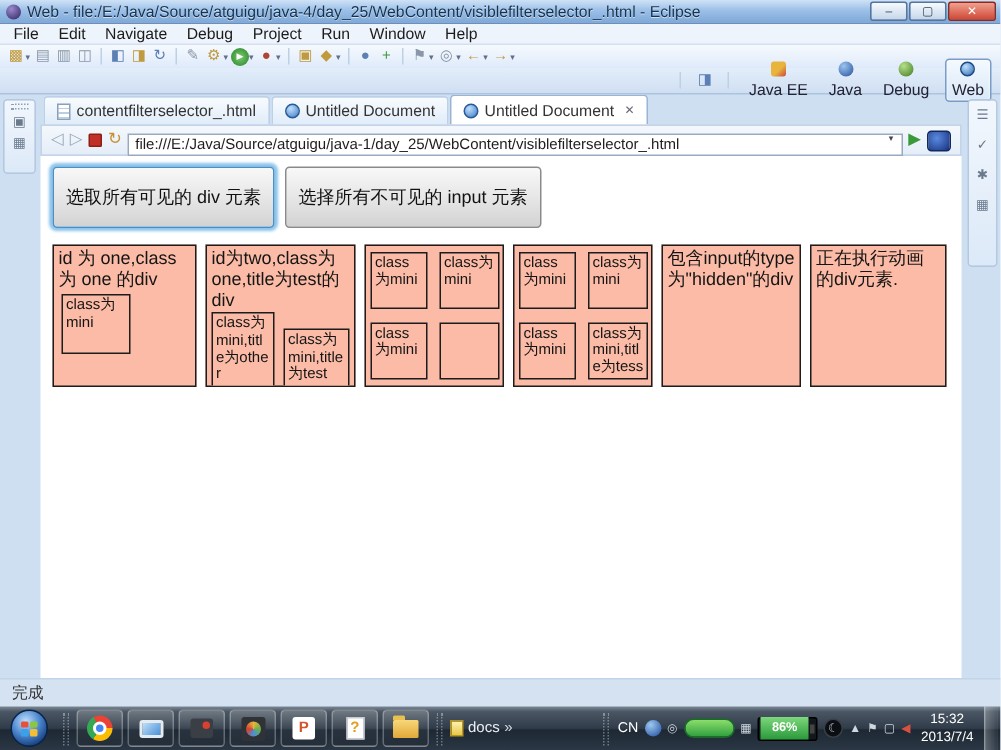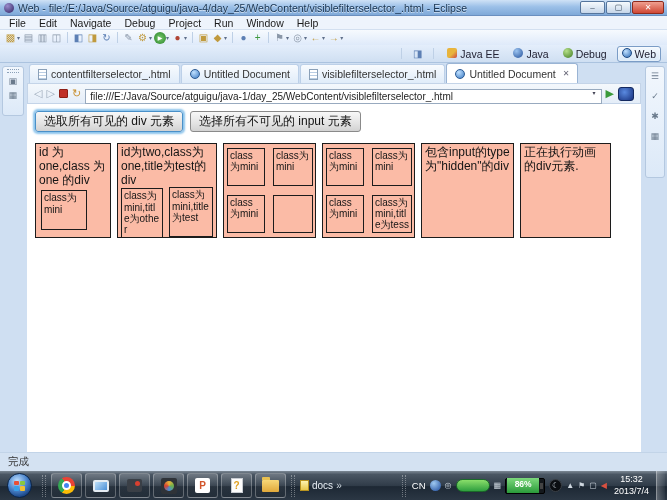--- a/index.html
+++ b/index.html
@@ -30,21 +30,21 @@
   .runico { width:12px; height:12px; border-radius:50%; background:radial-gradient(#79cc6f,#277f27);
     color:#fff; font-size:6px; line-height:12px; text-align:center; }
   .caret { font-size:6px; color:#60708a; margin:0 1px 0 -1px; }
   .tsep { width:1px; height:11px; background:#bed0e6; margin:0 3px; }
 
   .toolbar2 { position:absolute; left:0; top:45px; width:667px; height:18px;
     background:linear-gradient(#e4eefb,#cfdff2); border-bottom:1px solid #abc3df;
     display:flex; align-items:center; justify-content:flex-end; padding:0 6px; gap:6px; font-size:10.5px; color:#223; }
   .qa { width:110px; height:13px; border:1px solid #9ab0c8; background:#fff; font-size:9.5px;
     padding:0 3px; color:#444; font-family:inherit; }
-  .persp { display:flex; gap:3px; padding:1px 4px; }
+  .persp { display:flex; align-items:center; gap:3px; padding:1px 4px;flex-direction:column; }
   .persp.active { border:1px solid #7a9cc6; border-radius:3px;
     background:linear-gradient(#f4f9fe,#d8e8f8); box-shadow:inset 0 0 2px #fff; }
   .pico { width:10px; height:10px; border-radius:2px; flex:none; }
   .pico.jee { background:linear-gradient(135deg,#e8b43c 55%,#c44); }
   .pico.jav { background:radial-gradient(circle at 35% 30%,#9cc4f0,#23509a); border-radius:50%; }
   .pico.dbg { background:radial-gradient(circle at 35% 30%,#b6e08a,#3f7a22); border-radius:50%; }
   .pico.web { background:radial-gradient(circle at 35% 30%,#bfe0ff,#2f6cb4); border-radius:50%; border:1px solid #1d4a84; }
 
   
   .leftbar { position:absolute; left:2px; top:66px; width:22px; height:50px;
@@ -79,34 +79,34 @@
   .urlinput { width:100%; height:15px; border:1px solid #98aabf; font-size:10px;
     padding:0 15px 0 4px; color:#1d1d1d; font-family:inherit; background:#fff; }
   .urlcaret { position:absolute; right:1px; top:1px; width:13px; height:13px; font-size:6px;
     text-align:center; line-height:13px; color:#445; }
   .goico { font-size:11px; color:#3a9a3a; line-height:1; }
   .brico { width:16px; height:14px; border-radius:3px; border:1px solid #13285f;
     background:radial-gradient(circle at 40% 35%,#5a8ae0,#17317e); }
 
   .pagecontent { flex:1; background:#fff; padding:7px 0 0 8px; overflow:hidden; position:relative; }
   .btnrow { display:flex; gap:7px; }
-  .pbtn { font-size:12px; font-family:inherit; padding:1px 8px; color:#111;
+  .pbtn { font-size:12px; font-family:inherit; padding:11px 8px; color:#111;
     background:linear-gradient(#f8f8f8,#e3e3e3 60%,#d2d2d2); border:1px solid #8a8a8a; border-radius:3px; }
   .pbtn.focused { border-color:#4a90c8; box-shadow:0 0 2px 2px #8cc4ec; }
 
   .boxes { display:flex; gap:6px; margin-top:11px; align-items:flex-start; }
   .obox { border:1px solid #1c1c1c; background:var(--box-color,#fbbba6); height:95px;
     padding:1px 3px; font-size:12px; line-height:1.18; color:#151515; overflow:hidden; flex:none; }
-  .b1 { width:76px; } .b2 { width:100px; } .b3,.b4,.b5 { width:93px; } .b6 { width:91px; }
+  .b1 { width:96px; } .b2 { width:100px; } .b3,.b4,.b5 { width:93px; } .b6 { width:91px; }
   .ibox { border:1px solid #1c1c1c; font-size:10px; line-height:1.12; padding:1px 2px;
     overflow:hidden; word-break:break-all; background:var(--box-color,#fbbba6); }
   .b1 .ibox { width:46px; height:40px; margin:3px 0 0 2px; }
   .b2row { display:flex; gap:6px; }
   .b2 .ia { width:44px; height:56px; margin-top:1px; }
-  .b2 .ib { width:46px; height:50px; margin-top:0; }
+  .b2 .ib { width:46px; height:50px; margin-top:12px; }
   .grid4 { display:grid; grid-template-columns:38px 40px; gap:9px 8px; margin-top:3px; }
   .grid4 .ibox { height:38px; }
 
   .statusline { position:absolute; left:0; top:452px; width:667px; height:19px;
     background:#d4e2f2; border-top:1px solid #c2d4e8; display:flex; align-items:center;
     padding:0 8px; font-size:10.5px; color:#333; }
 
   
   .taskbar { position:absolute; left:0; top:471px; width:667px; height:29px;
     background:linear-gradient(#7c8894 0%,#4a5663 12%,#303c49 50%,#1d2834 54%,#2b3744 100%);
@@ -261,24 +261,20 @@
 <div class="editor">
   <div class="tabs">
     <span class="tab">
       <span class="fileico"></span>
       <span>contentfilterselector_.html</span>
     </span>
     <span class="tab">
       <span class="globeico"></span>
       <span>Untitled Document</span>
     </span>
-    <span class="tab">
-      <span class="fileico"></span>
-      <span>visiblefilterselector_.html</span>
-    </span>
     <span class="tab active">
       <span class="globeico"></span>
       <span>Untitled Document</span>
       <span class="closex">✕</span>
     </span>
   </div>
 
   <div class="browserbar">
     <span class="navico">◁</span>
     <span class="navico">▷</span>

